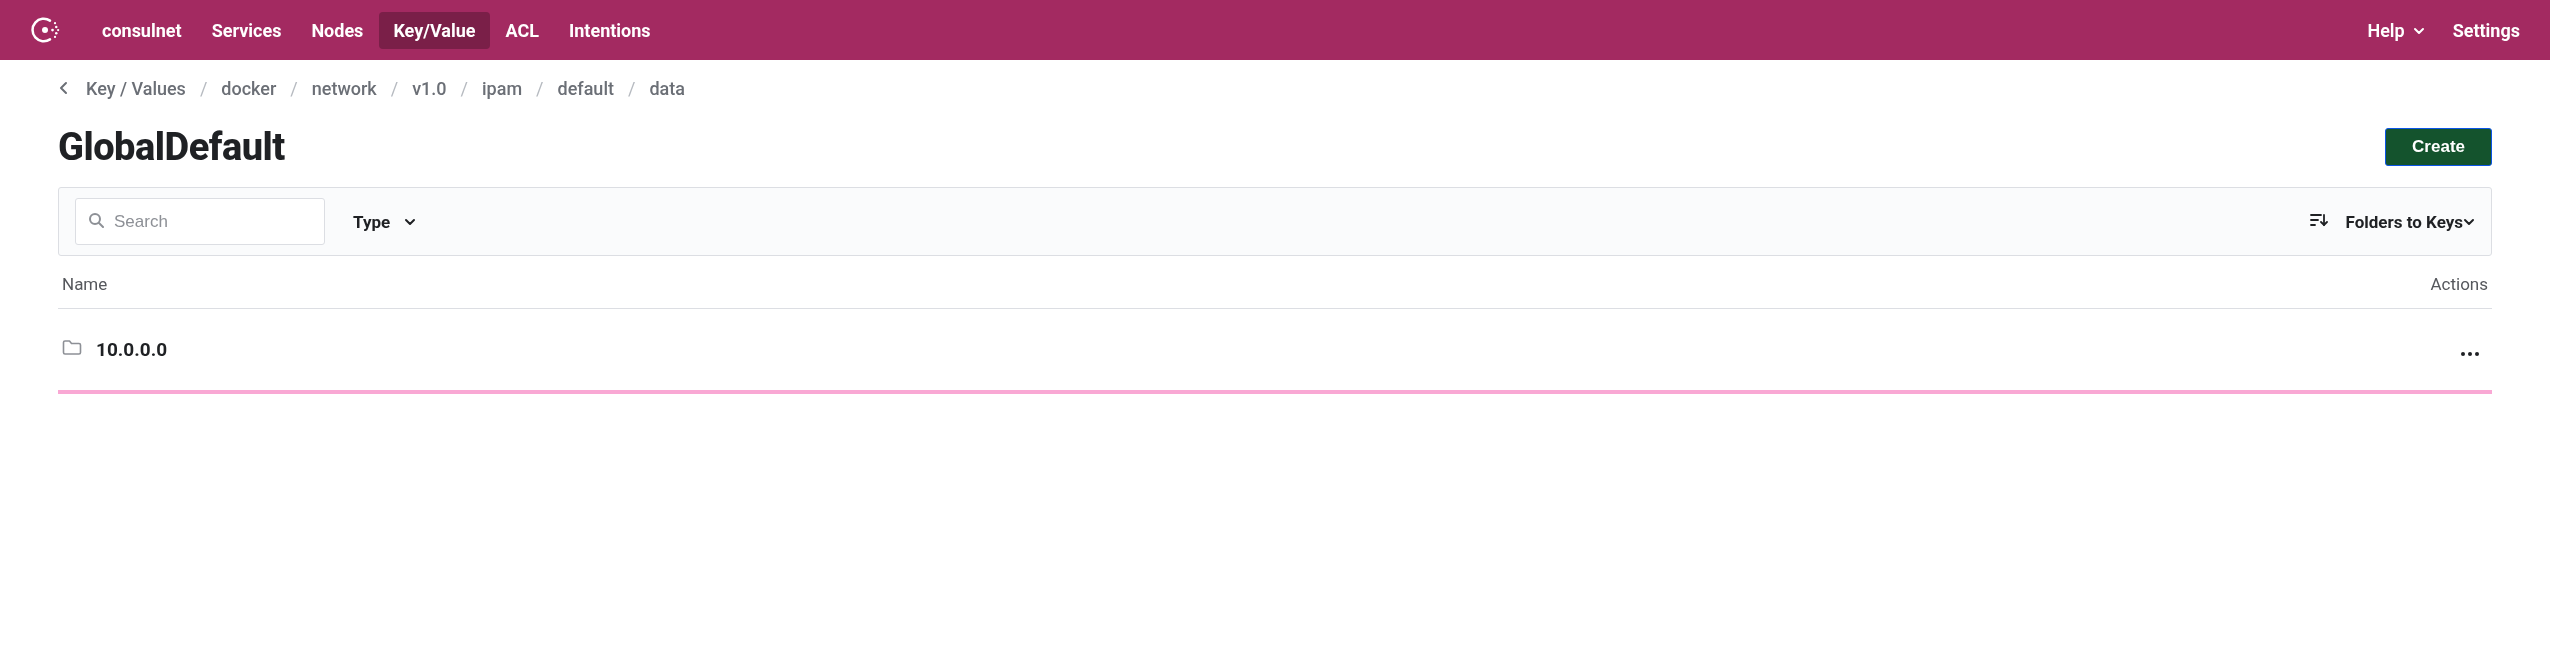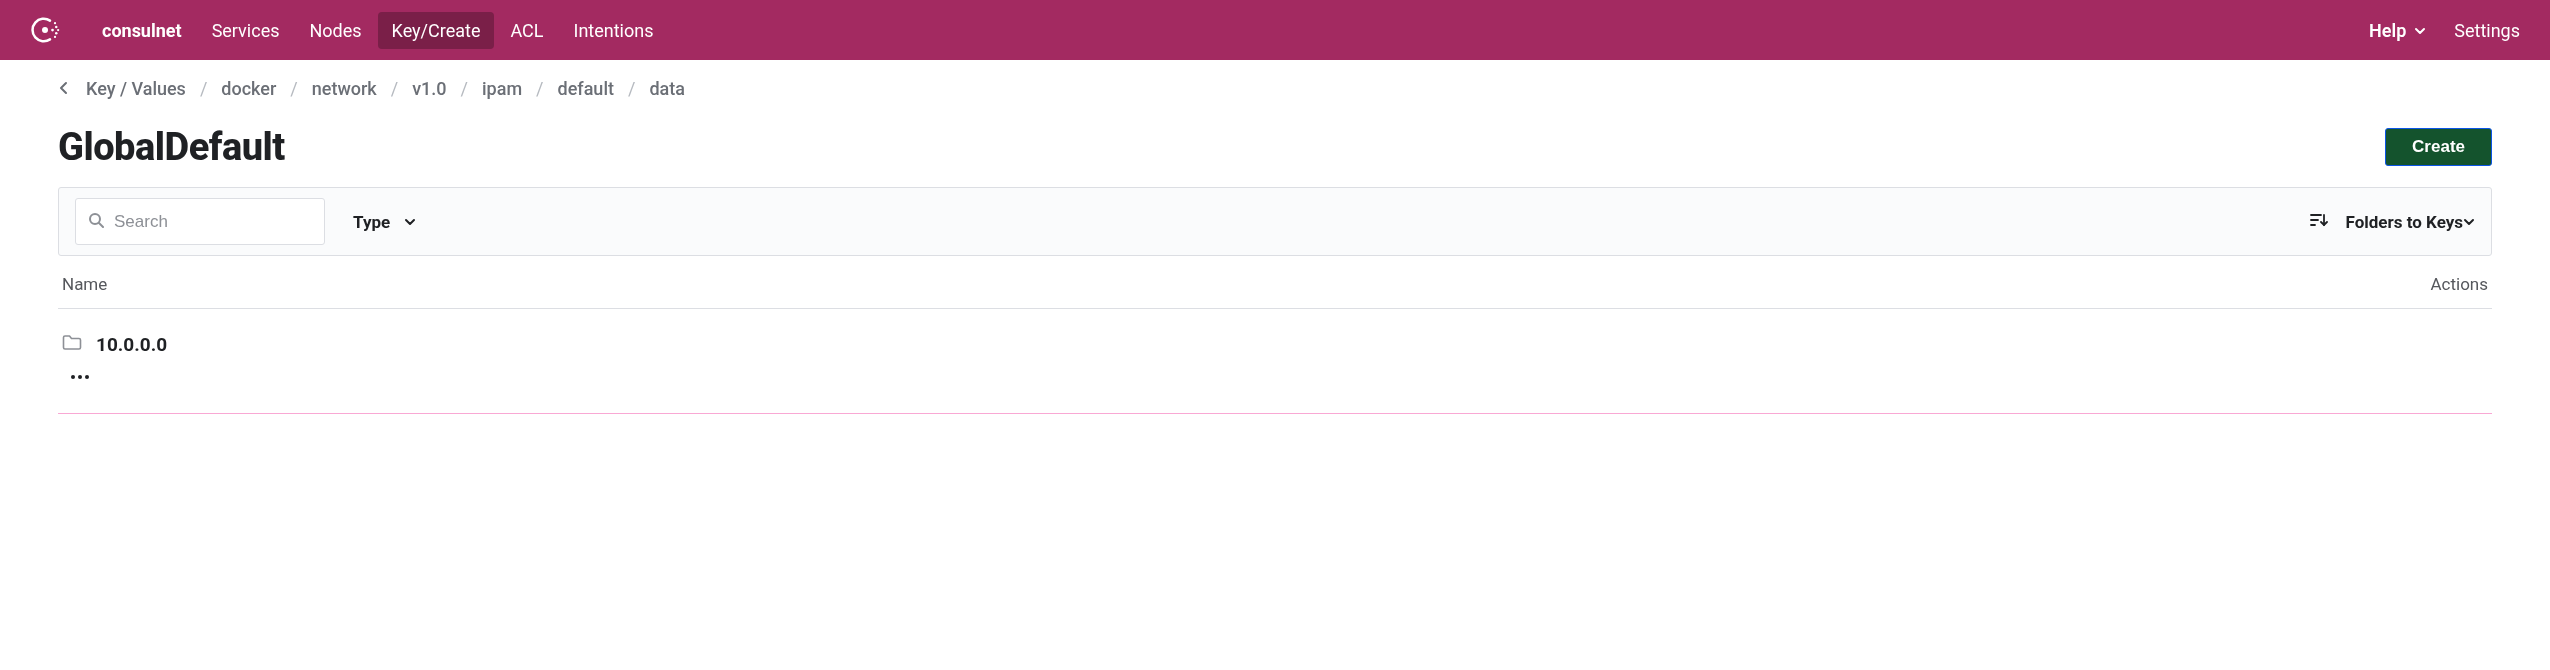--- a/index.html
+++ b/index.html
@@ -20,21 +20,21 @@
   }
   .logo {
     width: 30px; height: 30px;
     display: flex; align-items: center; justify-content: center;
     margin-right: 28px;
   }
   .nav-left { display: flex; align-items: center; gap: 2px; }
   .nav-right { margin-left: auto; display: flex; align-items: center; gap: 28px; }
   .nav-item {
     font-size: 18px;
-    font-weight: 400;
+    font-weight: 700;
     padding: 8px 14px;
     border-radius: 4px;
     color: #fff;
     cursor: pointer;
   }
   .nav-item.brand { font-weight: 700; cursor: default; }
   .nav-item.active { background: #7a1f48; }
   .nav-help { display: flex; align-items: center; gap: 8px; font-weight:600; font-size:18px; cursor:pointer;}
   .chev { display:inline-block; }
 
@@ -107,25 +107,24 @@
   
   .table-header {
     display:flex; align-items:center;
     padding:18px 4px 14px 4px;
     border-bottom:1px solid #dcdee3;
     color:#56585d;
     font-size:17px;
   }
   .col-actions { margin-left:auto; }
   .table-row {
-    display:flex; align-items:flex-start;
+    display:flex; align-items:center;
     padding:24px 4px;
-    border-bottom:1px solid #f9a8d4;
+    border-bottom:4px solid #f9a8d4;
     cursor:pointer;
-    flex-direction:column;
   }
   .row-left { display:flex; align-items:center; gap:14px; flex:1;}
   .row-name { font-size:19px; font-weight:700; color:#1f2124; }
   .row-actions { color:#1f2124; cursor:pointer; font-size:22px; letter-spacing:1px; padding:4px 8px;}
 
   .icon-svg { flex-shrink:0; }
 </style>
 </head>
 <body>
 
@@ -139,21 +138,21 @@
       <circle cx="21" cy="14.5" r="1" fill="#fff" stroke="none"></circle>
       <circle cx="22.5" cy="12" r="0.9" fill="#fff" stroke="none"></circle>
       <circle cx="20" cy="6.5" r="0.9" fill="#fff" stroke="none"></circle>
       <circle cx="20" cy="17.5" r="0.9" fill="#fff" stroke="none"></circle>
     </svg>
   </div>
   <div class="nav-left">
     <span class="nav-item brand">consulnet</span>
     <span class="nav-item">Services</span>
     <span class="nav-item">Nodes</span>
-    <span class="nav-item active">Key/Create</span>
+    <span class="nav-item active">Key/Value</span>
     <span class="nav-item">ACL</span>
     <span class="nav-item">Intentions</span>
   </div>
   <div class="nav-right">
     <div class="nav-help">
       <span>Help</span>
       <span class="chev">
         <svg width="12" height="12" viewBox="0 0 12 12">
             <path d="M2 4 L6 8 L10 4" fill="none" stroke="#fff" stroke-width="2" stroke-linecap="round" stroke-linejoin="round"></path>
           </svg>

